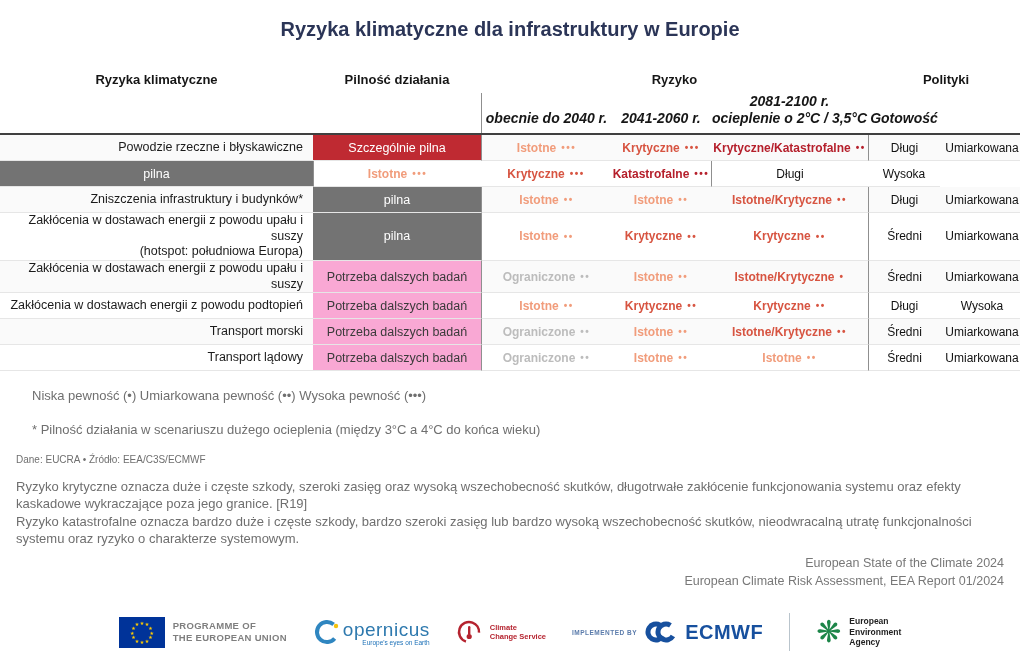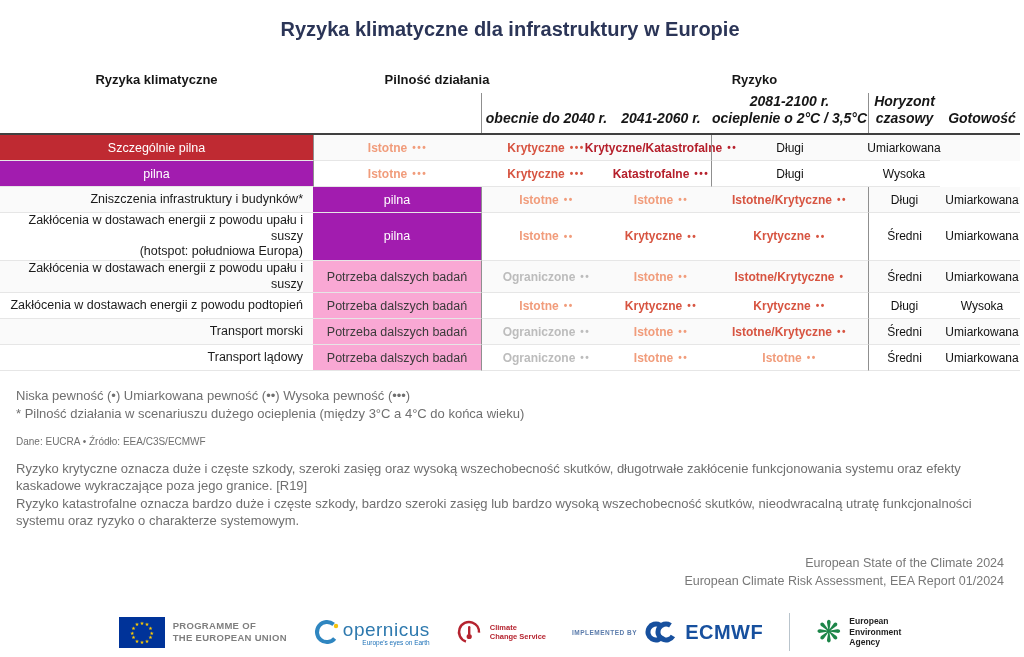--- a/index.html
+++ b/index.html
@@ -3,21 +3,21 @@
 <meta charset="utf-8">
 <style>
   * { margin:0; padding:0; box-sizing:border-box; }
   body { background:#ffffff; }
   .page { width:1020px; height:657px; background:#fff; position:relative; overflow:hidden;
           font-family:"Liberation Sans", sans-serif; color:#1b1b1b; }
 
   .title { text-align:center; padding-top:18px; font-size:20px; font-weight:bold; color:#2b3557; }
 
   
-  .ghead { margin-top:24px; display:grid; grid-template-columns:313px 168px 387px 156px; height:28px;gap:40px; }
+  .ghead { margin-top:24px; display:grid; grid-template-columns:313px 168px 387px 156px; height:28px; }
   .ghead .gh { display:flex; align-items:center; justify-content:center;
                font-weight:bold; font-size:13px; color:#161616; }
 
   .shead { display:grid; grid-template-columns:313px 168px 130px 100px 157px 72px 84px;
            height:42px; border-bottom:2px solid #404040; }
   .shead .sh { display:flex; flex-direction:column; align-items:center; justify-content:flex-end;
                padding-bottom:6px; font-size:14px; font-weight:bold; font-style:italic;
                color:#161616; text-align:center; line-height:1.2; }
 
   .bl { border-left:1px solid #8f8f8f; }
@@ -26,35 +26,35 @@
   .trow.tall { min-height:39px; }
   .trow:nth-child(odd) { background:#fafafa; }
   .trow .c { display:flex; align-items:center; justify-content:center;
              border-bottom:1px solid #e6e6e6; text-align:left; }
   .c.name { justify-content:flex-end; text-align:right; padding-right:10px;
             font-size:12.5px; color:#1b1b1b; flex-direction:column; align-items:flex-end;
             justify-content:center; line-height:1.25; }
   .c.name .sub:empty { display:none; }
   .c.urg { font-size:12.5px; }
   .u-highest  { background:#bf2a32; color:#ffffff; }
-  .u-high     { background:#a21caf; color:#ffffff; }
+  .u-high     { background:#737373; color:#ffffff; }
   .u-research { background:#f9a8d4; color:#3a3a3a; }
 
   .c.risk { font-size:12px; font-weight:bold; }
   .c.risk .dots { font-size:10px; margin-left:5px; letter-spacing:1.5px; }
   .lv-istotne      { color:#f19c7b; }
   .lv-krytyczne    { color:#d75441; }
   .lv-katastrofalne{ color:#b51f2b; }
   .lv-ograniczone  { color:#bcbcbc; }
 
   .c.pol { font-size:12px; color:#111; }
 
   
   .notes { margin:16px 16px 0 16px; font-size:13px; color:#6f6f6f; line-height:1.35; }
-  .notes .nline { margin:0; }
+  .notes .nline { margin:16px; }
   .datasrc { margin:14px 16px 0 16px; font-size:10px; color:#6f6f6f; }
   .defs { margin:13px 16px 0 16px; font-size:13px; color:#6f6f6f; line-height:1.32; max-width:995px; }
 
   .attrib { position:absolute; right:16px; top:554px; text-align:right;
             font-size:12.5px; color:#787878; line-height:1.45; }
 
   
   .footer { position:absolute; left:0; right:0; bottom:6px; display:flex; align-items:center;
             justify-content:center; gap:26px; }
   .lg { display:flex; align-items:center; gap:8px; }
@@ -85,30 +85,29 @@
 
   <div class="shead">
     <div class="sh"></div>
     <div class="sh"></div>
     <div class="sh bl">obecnie do 2040 r.</div>
     <div class="sh">2041-2060 r.</div>
     <div class="sh">
       <div>2081-2100 r.</div>
       <div>ocieplenie o 2°C / 3,5°C</div>
     </div>
-    <div class="sh bl">
-      <div>Horyzont</div>
-      <div>czasowy</div>
-    </div>
     <div class="sh">Gotowość</div>
   </div>
 
   <div class="tbody">
 
     <div class="trow">
+      <div class="c name">
+          <span>Powodzie rzeczne i błyskawiczne</span>
+        </div>
       <div class="c urg u-highest">Szczególnie pilna</div>
       <div class="c risk bl lv-istotne">
           <span>Istotne</span>
           <span class="dots">•••</span>
         </div>
       <div class="c risk lv-krytyczne">
           <span>Krytyczne</span>
           <span class="dots">•••</span>
         </div>
       <div class="c risk lv-katastrofalne">

